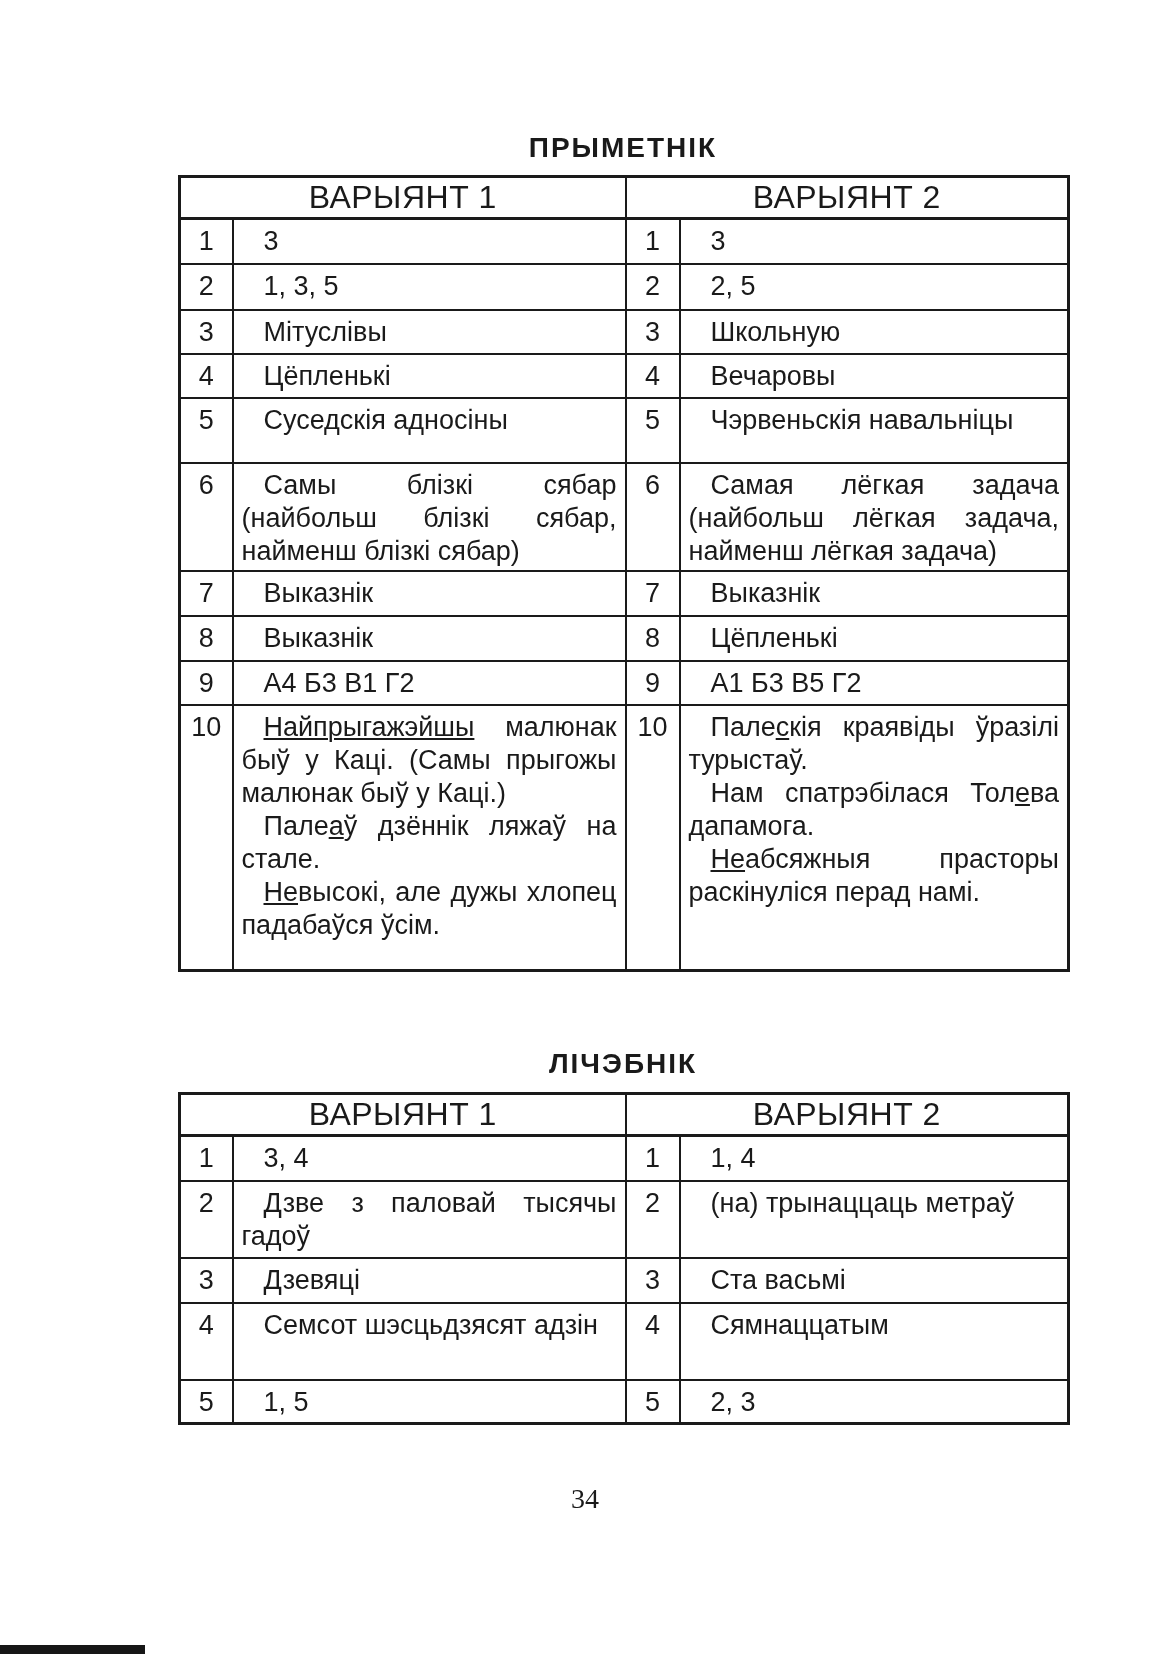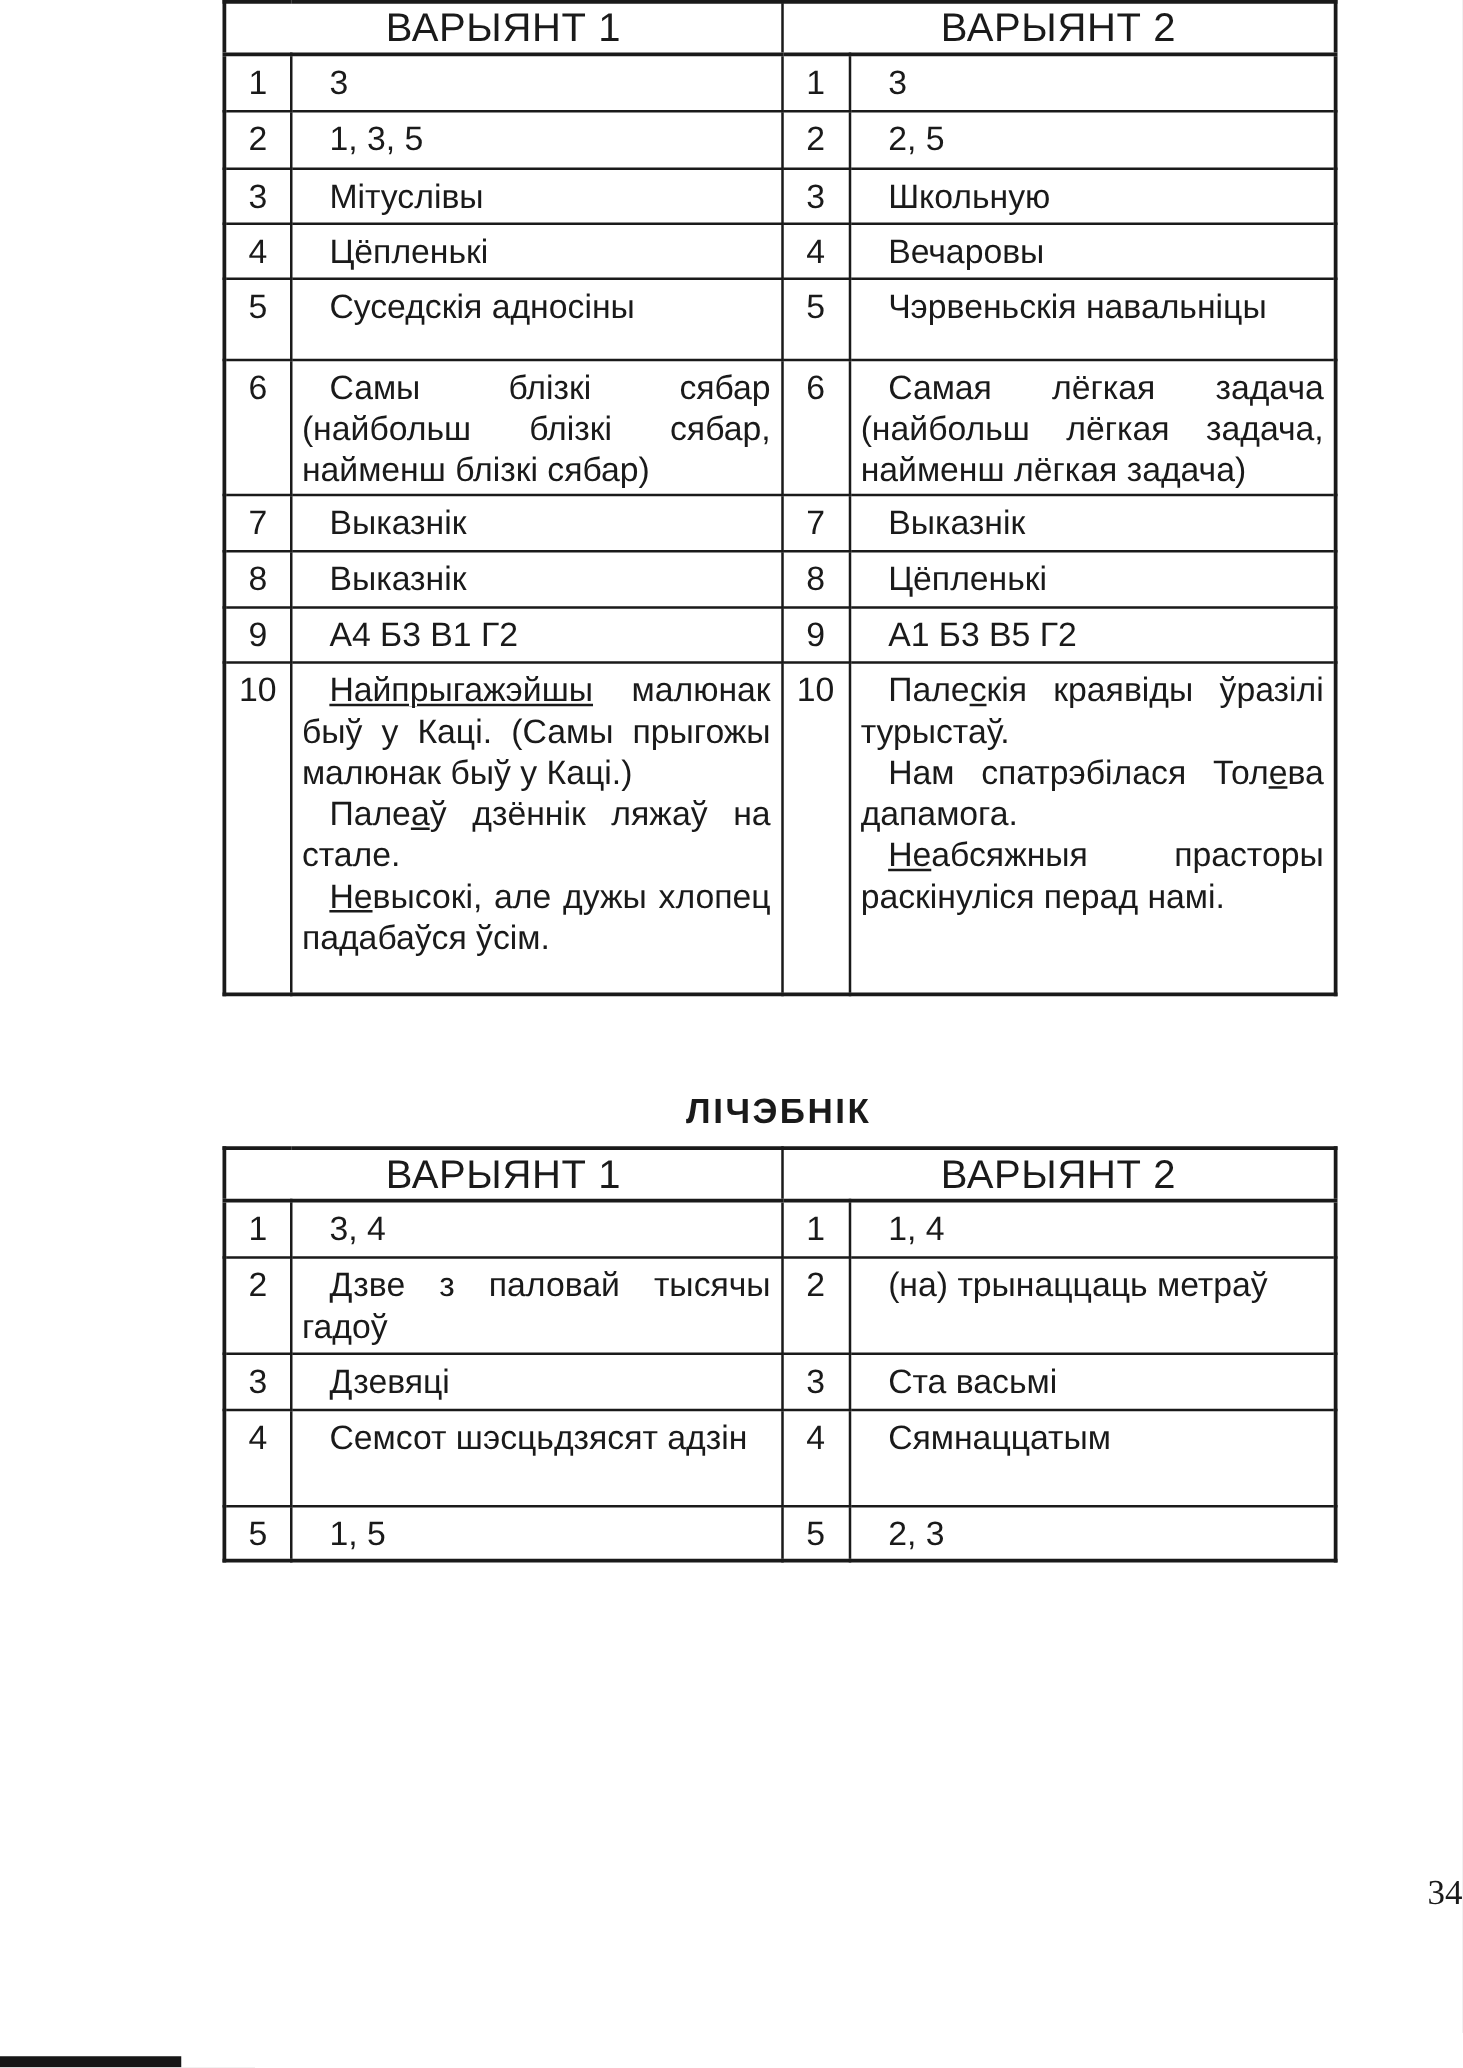--- a/index.html
+++ b/index.html
@@ -50,35 +50,36 @@
   #t0 tbody tr:nth-child(10){height:266px;}
   
   #t1 thead tr{height:42px;}
   #t1 tbody tr:nth-child(1){height:45px;}
   #t1 tbody tr:nth-child(2){height:77px;}
   #t1 tbody tr:nth-child(3){height:45px;}
   #t1 tbody tr:nth-child(4){height:77px;}
   #t1 tbody tr:nth-child(5){height:44px;}
   .page-number{
     position:absolute;left:0;top:1483px;width:1170px;
-    text-align:right;font-family:"Liberation Serif", serif;
-    font-size:28px;color:#1a1a1a;margin-top:16px;
+    text-align:center;font-family:"Liberation Serif", serif;
+    font-size:28px;color:#1a1a1a;
   }
   .scan-artifact{
     position:absolute;left:0;top:1645px;width:145px;height:9px;
     background:#161616;
   }
 </style>
 </head>
 <body>
 
 <div class="page">
   <div class="content">
 
     <section>
+      <h2 class="section-title title-1">ПРЫМЕТНІК</h2>
       <table class="anstable" id="t0">
         <colgroup>
           <col style="width:53px">
             <col style="width:393px">
           <col style="width:54px">
             <col style="width:389px">
         </colgroup>
         <thead>
           <tr>
             <th colspan="2">ВАРЫЯНТ 1</th>

